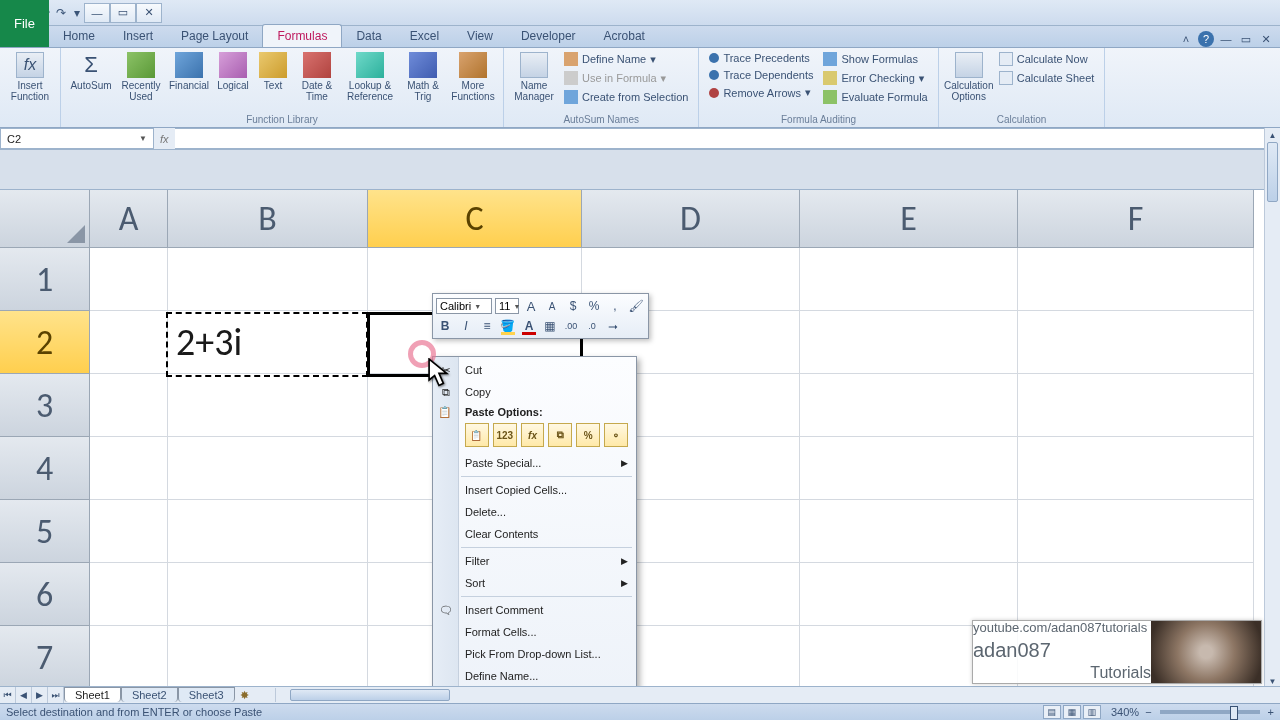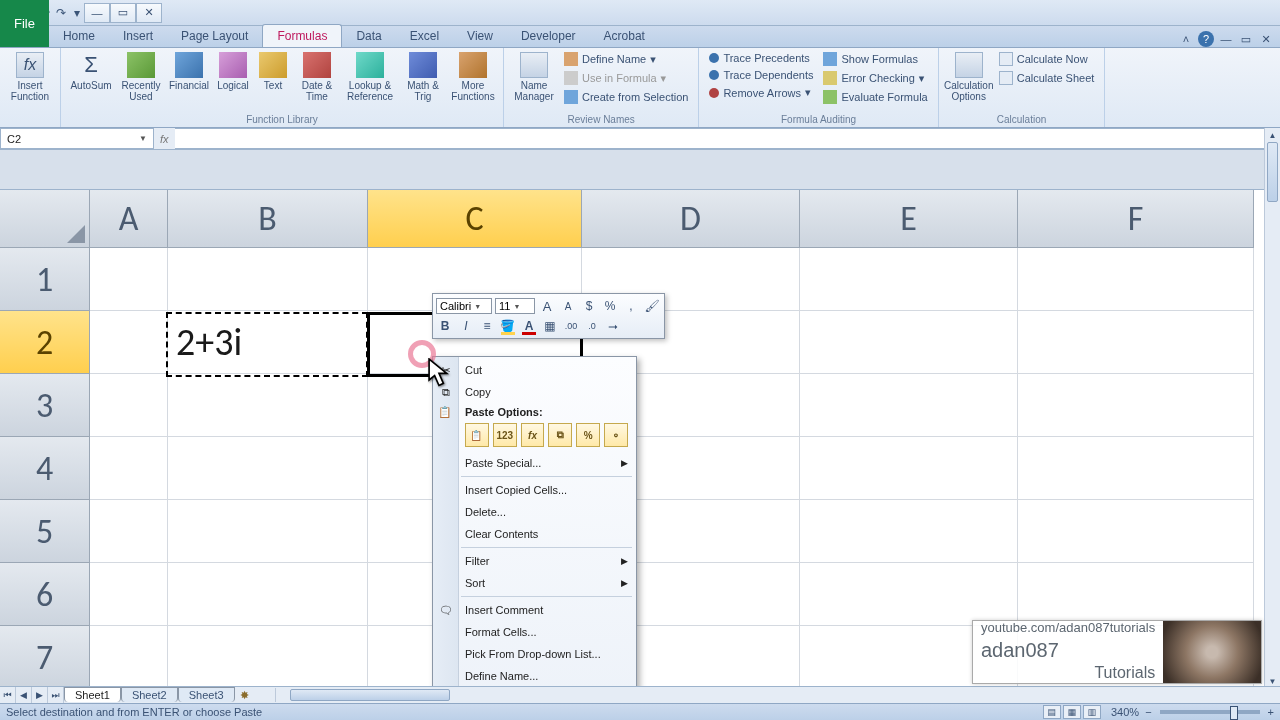--- a/index.html
+++ b/index.html
@@ -119,21 +119,21 @@
 .paste-opt { width:26px; height:24px; border:1px solid #c5a94e; background:linear-gradient(#fff8e3,#ffe9a8); display:flex; align-items:center; justify-content:center; font-size:10px; color:#6b5418; font-weight:bold; }
 .ctx-sep { height:1px; background:#c5d0de; margin:2px 4px 2px 28px; }
 
 
 .cursor { position:absolute; width:22px; height:28px; pointer-events:none; z-index:200; }
 .cursor svg { filter:drop-shadow(1px 1px 1px rgba(0,0,0,.5)); }
 .click-ring { position:absolute; width:28px; height:28px; border:5px solid rgba(233,120,150,.7); border-radius:50%; pointer-events:none; }
 
 
 .watermark { position:absolute; right:18px; bottom:36px; width:290px; height:64px; background:rgba(255,255,255,.85); border:1px solid #aaa; display:flex; align-items:center; box-shadow:0 0 4px rgba(0,0,0,.2); }
-.watermark .txt { flex:1; padding:4px 8px; font-family:Georgia,serif; color:#5c6670; font-size:13px; line-height:1.3; }
+.watermark .txt { flex:1; padding:4px 0; font-family:Georgia,serif; color:#5c6670; font-size:13px; line-height:1.3; }
 .watermark .txt .big { font-size:20px; }
 .watermark .thumb-img { width:110px; height:100%; background:radial-gradient(circle at 50% 50%,#c7b9ae 10%,#8d7664 45%,#3b2f27 90%); }
 </style>
 </head>
 <body>
 
 <div class="titlebar">
   <div class="tb-left">
     <span class="tb-icon"></span>
     <span class="tb-qat">💾</span>
@@ -227,21 +227,21 @@
         </div>
       <div class="rcol">
         <div class="rbtn-small"><span class="ico-s" style="background:#d9a36f"></span><span>Define Name</span> ▾</div>
         <div class="rbtn-small" style="color:#999"><span class="ico-s" style="background:#ccc"></span><span>Use in Formula</span> ▾</div>
         <div class="rbtn-small">
             <span class="ico-s" style="background:#6fa5db"></span>
             <span>Create from Selection</span>
           </div>
       </div>
     </div>
-    <div class="rgroup-label">Review Names</div>
+    <div class="rgroup-label">AutoSum Names</div>
   </div>
   <div class="rgroup">
     <div class="rgroup-content">
       <div class="rcol">
         <div class="rbtn-small">
             <span class="ico-dot" style="background:#3b72ad"></span>
             <span>Trace Precedents</span>
           </div>
         <div class="rbtn-small">
             <span class="ico-dot" style="background:#3b72ad"></span>
@@ -377,21 +377,21 @@
 <div class="copied-cell" style="left:166px; top:312px; width:202px; height:65px;"></div>
 
 <div class="sel-cell" style="left:367px; top:312px; width:216px; height:65px;"></div>
 
 <div class="minitoolbar" style="left:432px; top:293px;">
   <div class="mt-row">
     <div class="mt-sel" style="width:56px">
         <span>Calibri</span>
         <span class="dd">▼</span>
       </div>
-    <div class="mt-sel" style="width:40px">
+    <div class="mt-sel" style="width:24px">
         <span>11</span>
         <span class="dd">▼</span>
       </div>
     <div class="mt-btn" style="font-size:13px">A</div>
     <div class="mt-btn" style="font-size:10px">A</div>
     <div class="mt-btn">$</div>
     <div class="mt-btn">%</div>
     <div class="mt-btn">,</div>
     <div class="mt-btn">🖌</div>
   </div>

